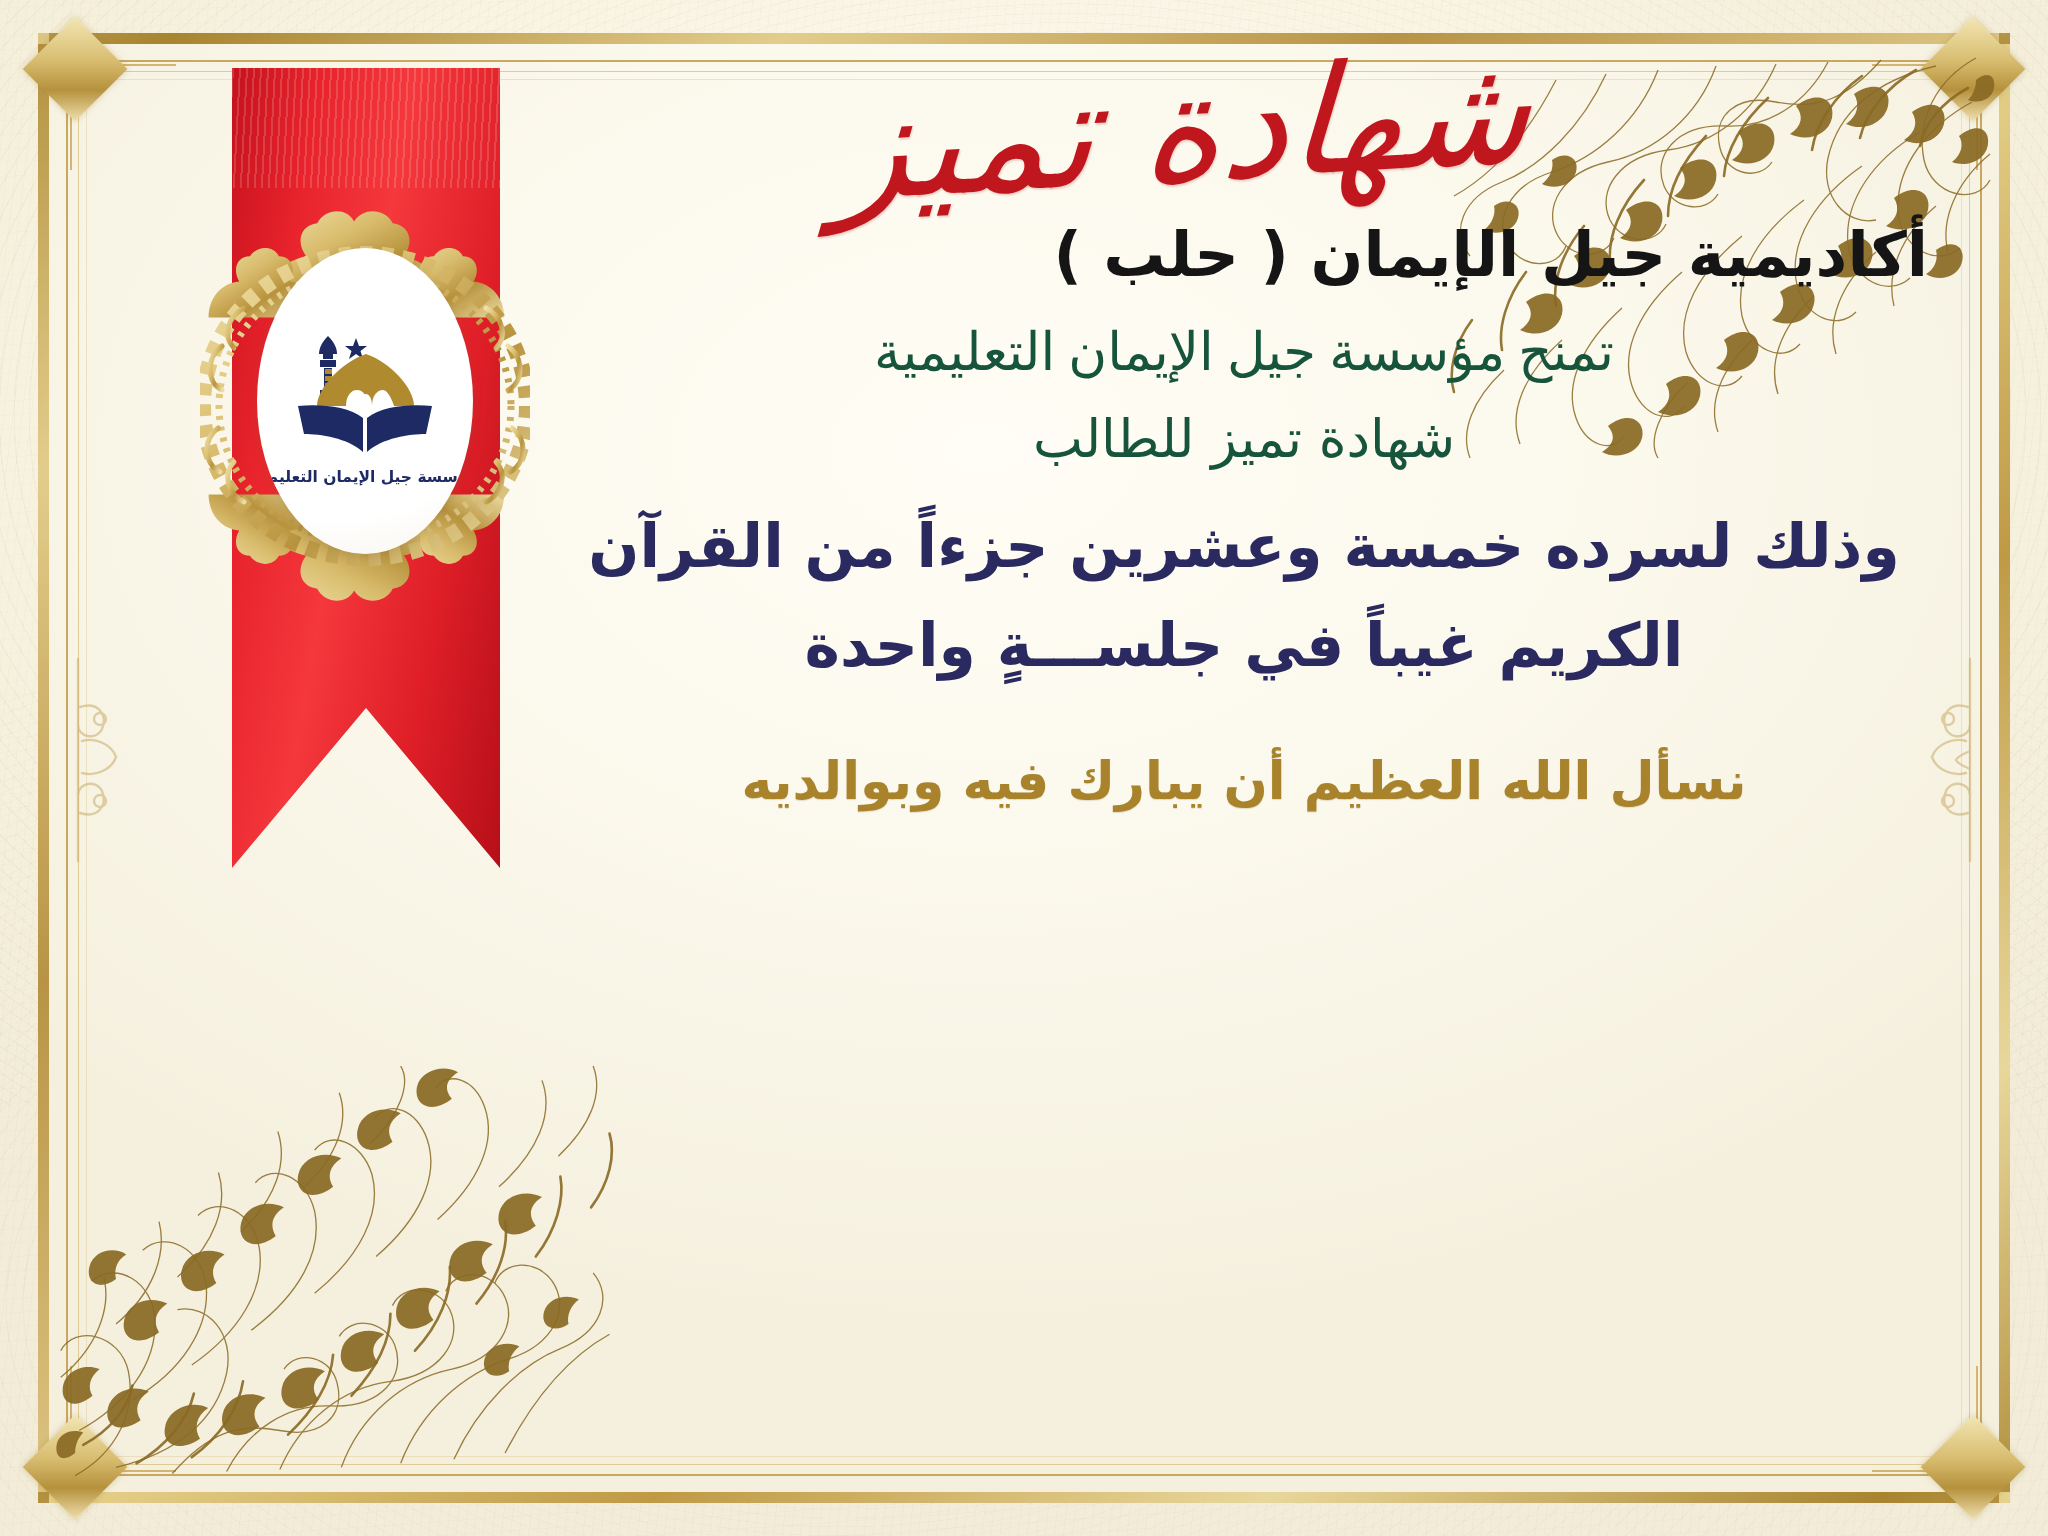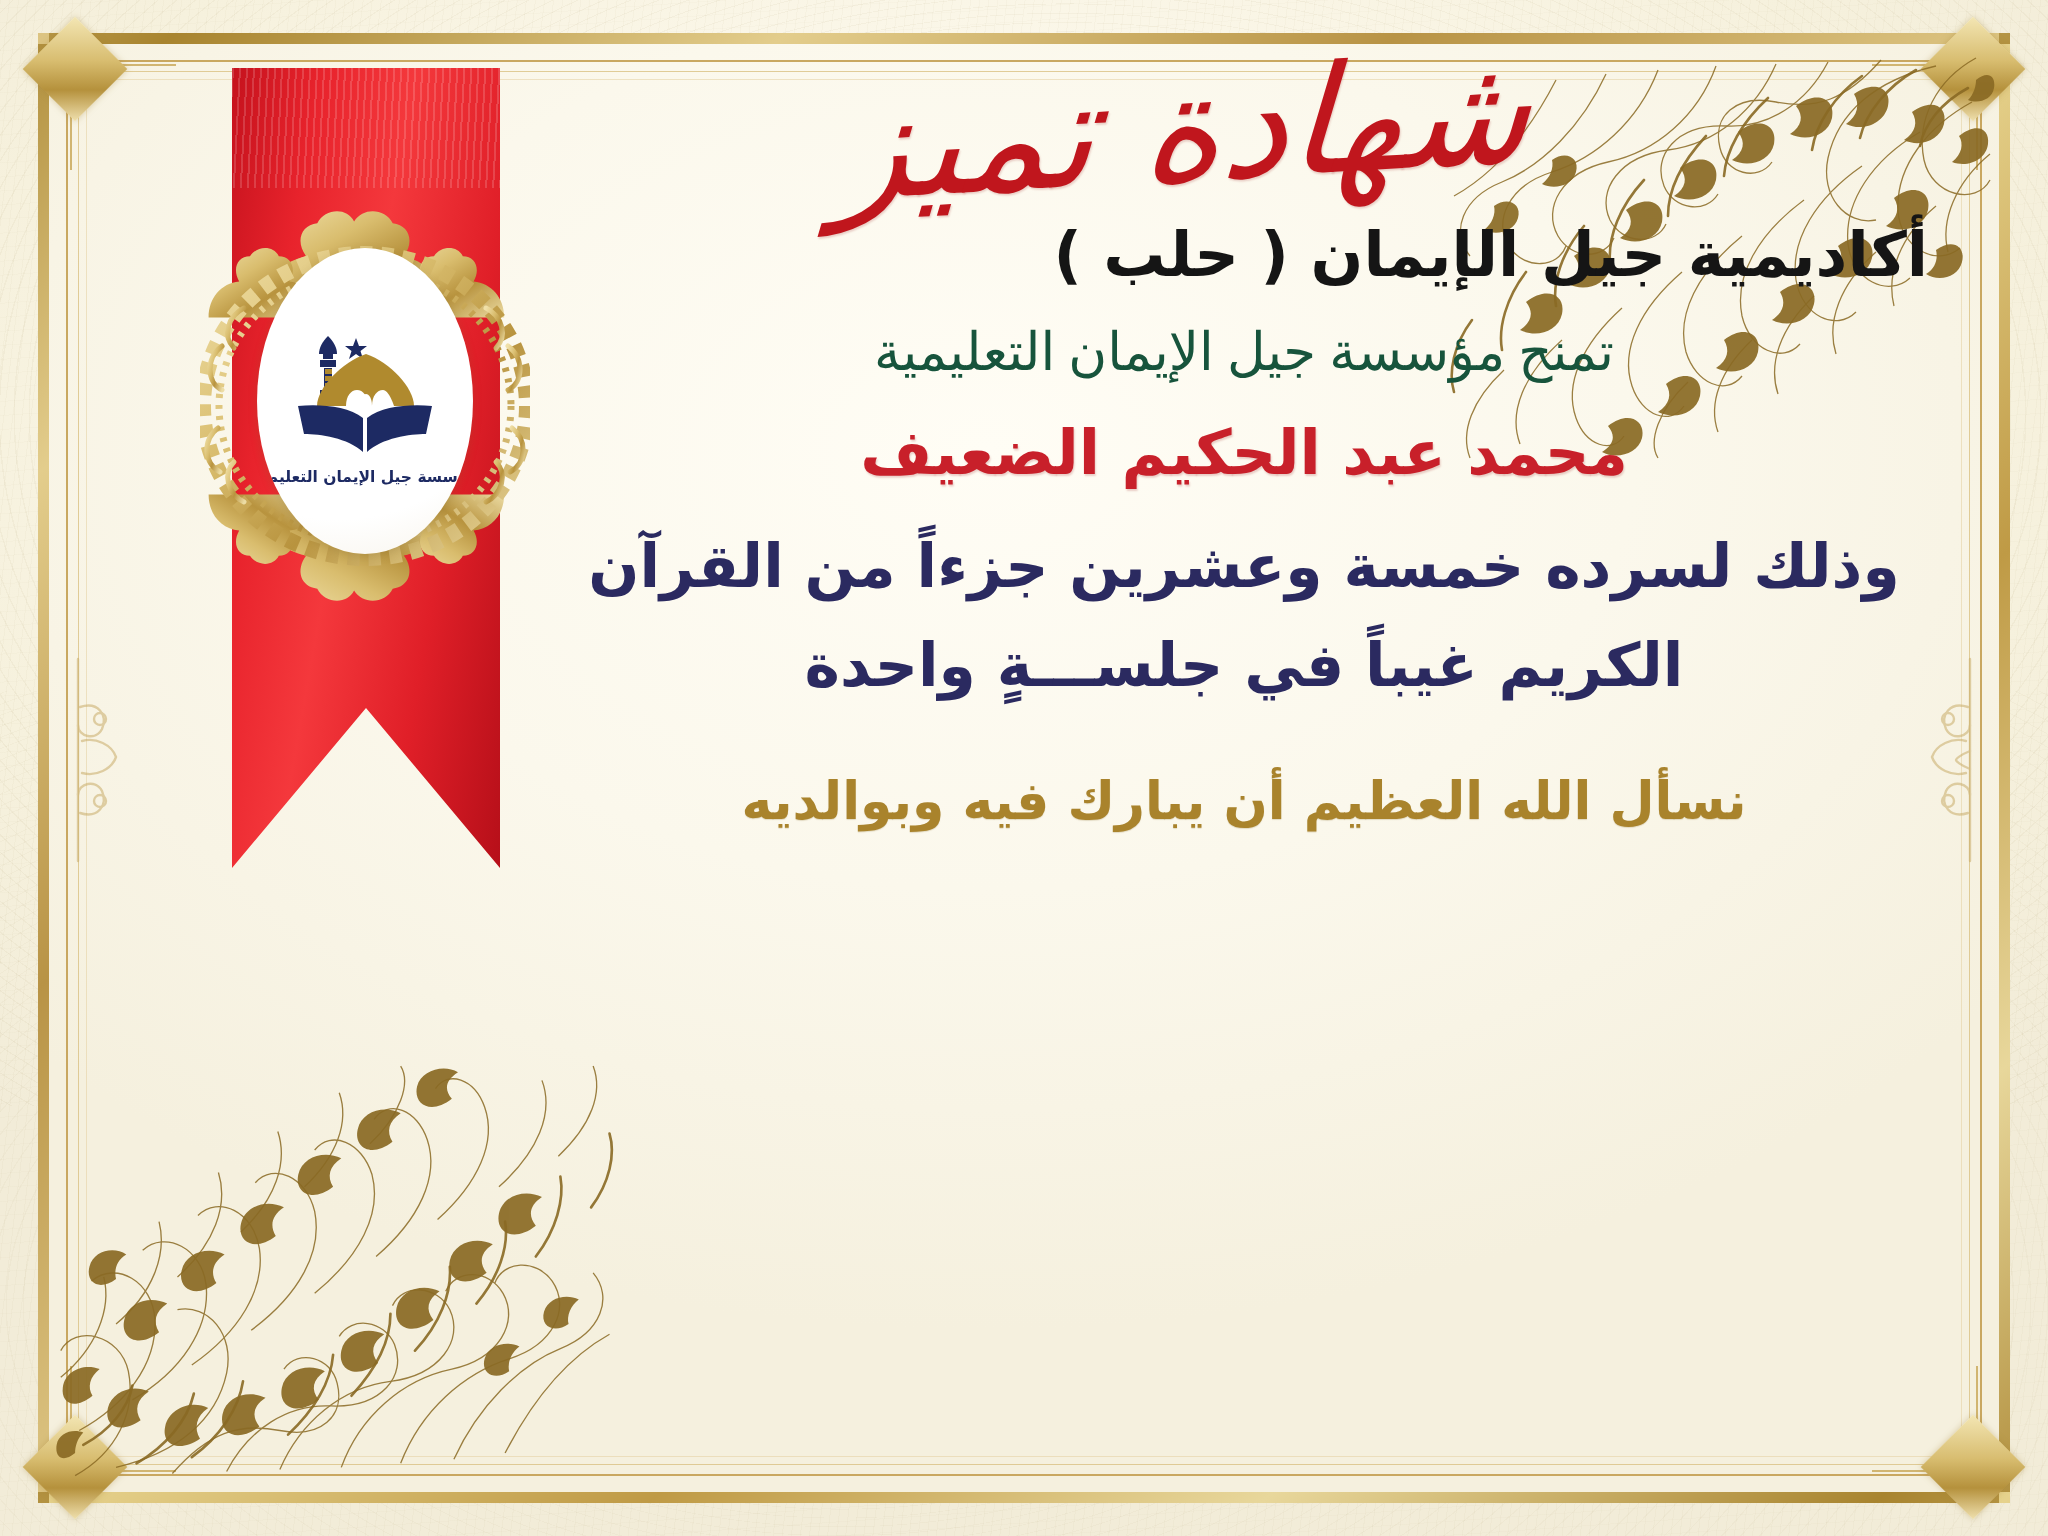--- a/index.html
+++ b/index.html
@@ -461,19 +461,19 @@
         </svg>
         <div class="logo-caption">مؤسسة جيل الإيمان التعليمية</div>
       </div>
     </div>
   </div>
 
   <div class="content">
     <div class="title-script">شهادة تميز</div>
     <div class="academy">أكاديمية جيل الإيمان ( حلب )</div>
     <div class="grant-line">تمنح مؤسسة جيل الإيمان التعليمية</div>
-    <div class="student-name">محمد عبد الحكيم الضعيف</div>
+    <div class="grant-line2">شهادة تميز للطالب</div>
     <div class="reason">وذلك لسرده خمسة وعشرين جزءاً من القرآن</div>
     <div class="reason" style="margin-top:4px">الكريم غيباً في جلســـةٍ واحدة</div>
     <div class="dua">نسأل الله العظيم أن يبارك فيه وبوالديه</div>
   </div>
 
 </div>
 
 </body></html>

